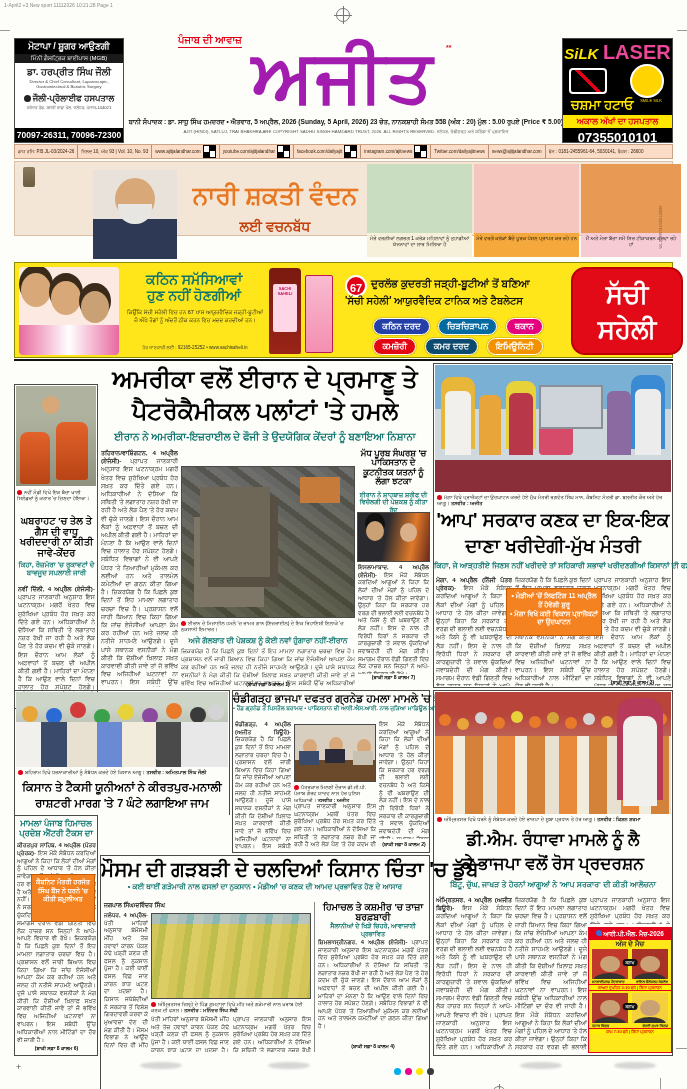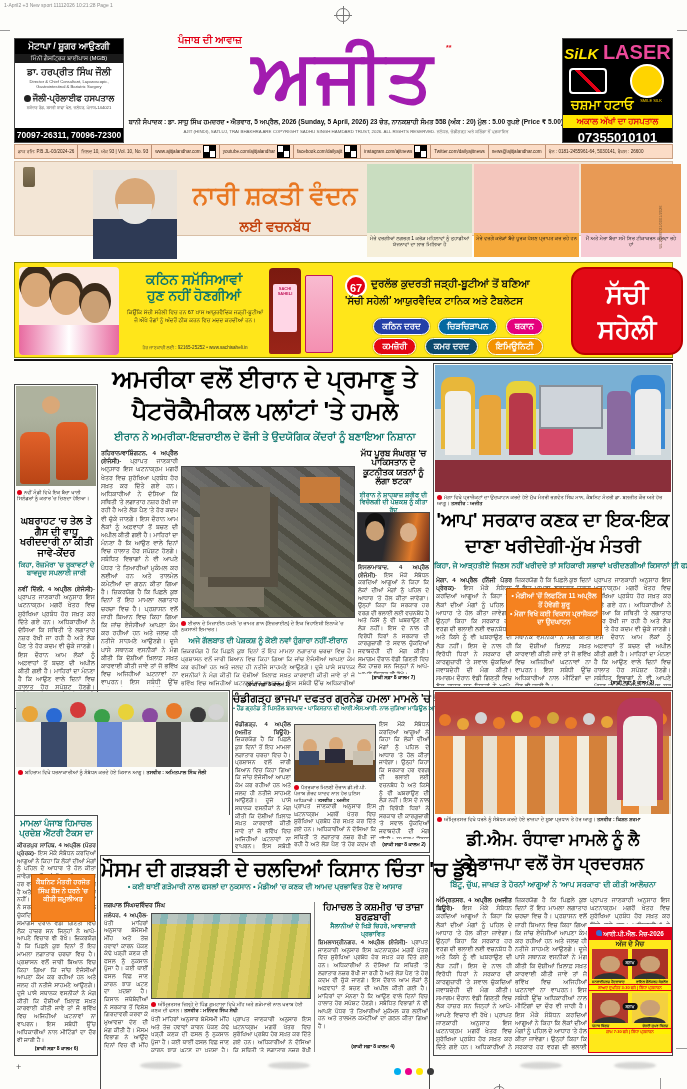--- a/index.html
+++ b/index.html
@@ -229,20 +229,21 @@
     </div>
     <div class="abs cont" style="left:160px;top:315px;width:77px;">(ਬਾਕੀ ਸਫ਼ਾ 8 ਕਾਲਮ 3)</div>
   </div>
 
   <div class="abs box" style="left:14px;top:690px;width:216px;height:125px;border-bottom:none;">
     <div class="abs" style="left:1px;top:1px;width:212px;height:75px;background:linear-gradient(#cdd4c8 20%,#9aa08e);overflow:hidden;">
       <span style="position:absolute;left:6px;top:14px;width:16px;height:16px;border-radius:50%;background:#e8a53a;box-shadow:24px 2px 0 #2a6ad4,48px -4px 0 #d43a3a,72px 3px 0 #3aa04a,96px -2px 0 #e8d23a,120px 2px 0 #8a4aa0,144px -3px 0 #e87a2a,168px 1px 0 #3a3a3a,186px -2px 0 #d4d4d4;"></span>
       <span style="position:absolute;left:0px;top:30px;width:212px;height:45px;background:linear-gradient(90deg,#f2f0ec 0 12%,#3a4a6a 12% 24%,#e8e0d0 24% 38%,#6a8ad4 38% 50%,#f2ecdc 50% 66%,#4a4a4a 66% 78%,#e8e8e8 78% 100%);"></span>
     </div>
     <div class="abs cap" style="left:3px;top:78px;width:210px;height:9px;white-space:nowrap;"><span class="dot"></span><span>ਬਹਿਰਾਮ ਵਿਖੇ ਧਰਨਾਕਾਰੀਆਂ ਨੂੰ ਸੰਬੋਧਨ ਕਰਦੇ ਹੋਏ ਕਿਸਾਨ ਆਗੂ।</span> <span class="b">ਤਸਵੀਰ : ਅਮਿਤਪਾਲ ਸਿੰਘ ਜੌਲੀ</span></div>
+    <div class="hd abs" style="left:0;top:89px;width:214px;font-size:11.5px;line-height:1.35;"><span>ਕਿਸਾਨ ਤੇ ਟੈਕਸੀ ਯੂਨੀਅਨਾਂ ਨੇ ਕੀਰਤਪੁਰ-ਮਨਾਲੀ</span><br><span>ਰਾਸ਼ਟਰੀ ਮਾਰਗ 'ਤੇ 7 ਘੰਟੇ ਲਗਾਇਆ ਜਾਮ</span></div>
   </div>
 
   <div class="abs box" style="left:14px;top:815px;width:84px;height:241px;">
     <div class="redhd" style="font-size:8.4px;padding-top:3px;"><span>ਮਾਮਲਾ ਪੰਜਾਬ ਹਿਮਾਚਲ</span><br><span>ਪ੍ਰਦੇਸ਼ ਐਂਟਰੀ ਟੈਕਸ ਦਾ</span></div>
     <div class="abs j" style="left:2px;top:26px;width:79px;height:200px;font-size:5.9px;"><span class="b">ਕੀਰਤਪੁਰ ਸਾਹਿਬ, 4 ਅਪ੍ਰੈਲ (ਪੱਤਰ ਪ੍ਰੇਰਕ)-</span> <span>ਇਸ ਮੌਕੇ ਸੰਬੋਧਨ ਕਰਦਿਆਂ ਆਗੂਆਂ ਨੇ ਕਿਹਾ ਕਿ ਲੋਕਾਂ ਦੀਆਂ ਮੰਗਾਂ ਨੂੰ ਪਹਿਲ ਦੇ ਆਧਾਰ 'ਤੇ ਹੱਲ ਕੀਤਾ ਜਾਵੇਗਾ। ਉਨ੍ਹਾਂ ਕਿਹਾ ਕਿ ਸਰਕਾਰ ਹਰ ਵਰਗ ਦੀ ਭਲਾਈ ਲਈ ਵਚਨਬੱਧ ਹੈ ਅਤੇ ਕਿਸੇ ਨੂੰ ਵੀ ਘਬਰਾਉਣ ਦੀ ਲੋੜ ਨਹੀਂ। ਇਸ ਦੇ ਨਾਲ ਹੀ ਵਿਰੋਧੀ ਧਿਰਾਂ ਨੇ ਸਰਕਾਰ ਦੀ ਕਾਰਗੁਜ਼ਾਰੀ 'ਤੇ ਸਵਾਲ ਚੁੱਕਦਿਆਂ ਜਵਾਬਦੇਹੀ ਦੀ ਮੰਗ ਕੀਤੀ। ਸਮਾਗਮ ਦੌਰਾਨ ਵੱਡੀ ਗਿਣਤੀ ਵਿਚ ਲੋਕ ਹਾਜ਼ਰ ਸਨ ਜਿਨ੍ਹਾਂ ਨੇ ਆਪੋ-ਆਪਣੇ ਵਿਚਾਰ ਵੀ ਰੱਖੇ।</span> <span>ਜ਼ਿਕਰਯੋਗ ਹੈ ਕਿ ਪਿਛਲੇ ਕੁਝ ਦਿਨਾਂ ਤੋਂ ਇਹ ਮਾਮਲਾ ਲਗਾਤਾਰ ਚਰਚਾ ਵਿਚ ਹੈ। ਪ੍ਰਸ਼ਾਸਨ ਵਲੋਂ ਜਾਰੀ ਬਿਆਨ ਵਿਚ ਕਿਹਾ ਗਿਆ ਕਿ ਜਾਂਚ ਏਜੰਸੀਆਂ ਆਪਣਾ ਕੰਮ ਕਰ ਰਹੀਆਂ ਹਨ ਅਤੇ ਜਲਦ ਹੀ ਨਤੀਜੇ ਸਾਹਮਣੇ ਆਉਣਗੇ। ਦੂਜੇ ਪਾਸੇ ਸਥਾਨਕ ਵਸਨੀਕਾਂ ਨੇ ਮੰਗ ਕੀਤੀ ਕਿ ਦੋਸ਼ੀਆਂ ਖ਼ਿਲਾਫ਼ ਸਖ਼ਤ ਕਾਰਵਾਈ ਕੀਤੀ ਜਾਵੇ ਤਾਂ ਜੋ ਭਵਿੱਖ ਵਿਚ ਅਜਿਹੀਆਂ ਘਟਨਾਵਾਂ ਨਾ ਵਾਪਰਨ। ਇਸ ਸਬੰਧੀ ਉੱਚ ਅਧਿਕਾਰੀਆਂ ਨਾਲ ਮੀਟਿੰਗਾਂ ਦਾ ਦੌਰ ਵੀ ਜਾਰੀ ਹੈ।</span></div>
     <div class="abs obox" style="left:16px;top:58px;width:64px;height:48px;font-size:6.6px;line-height:1.3;padding:3px 2px;border:1px solid #c25a00;">ਕੈਬਨਿਟ ਮੰਤਰੀ ਹਰਜੋਤ ਸਿੰਘ ਬੈਂਸ ਨੇ ਧਰਨੇ 'ਚ ਕੀਤੀ ਸ਼ਮੂਲੀਅਤ</div>
     <div class="abs cont" style="left:2px;top:229px;width:79px;">(ਬਾਕੀ ਸਫ਼ਾ 8 ਕਾਲਮ 6)</div>
   </div>
 
   <div class="abs box" style="left:232px;top:690px;width:198px;height:163px;">

